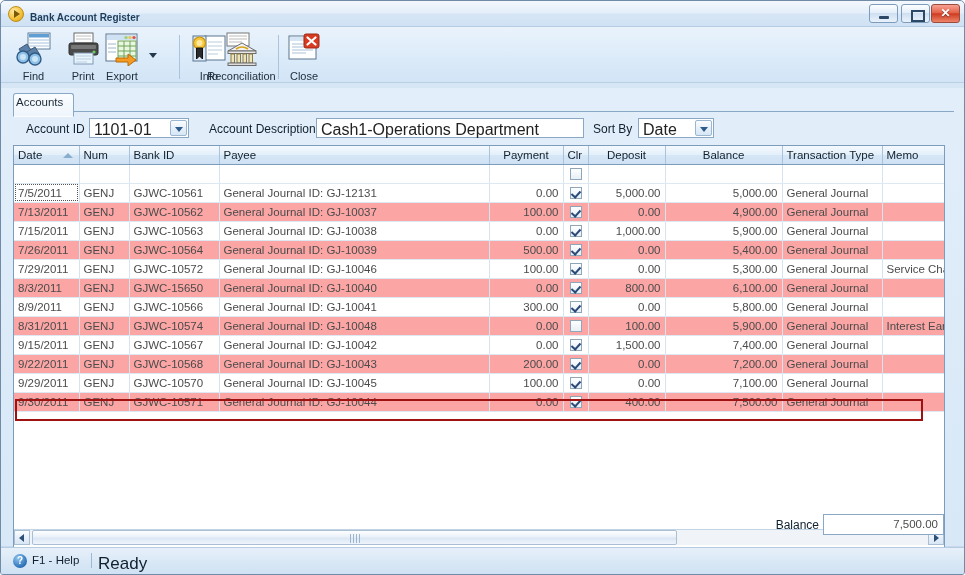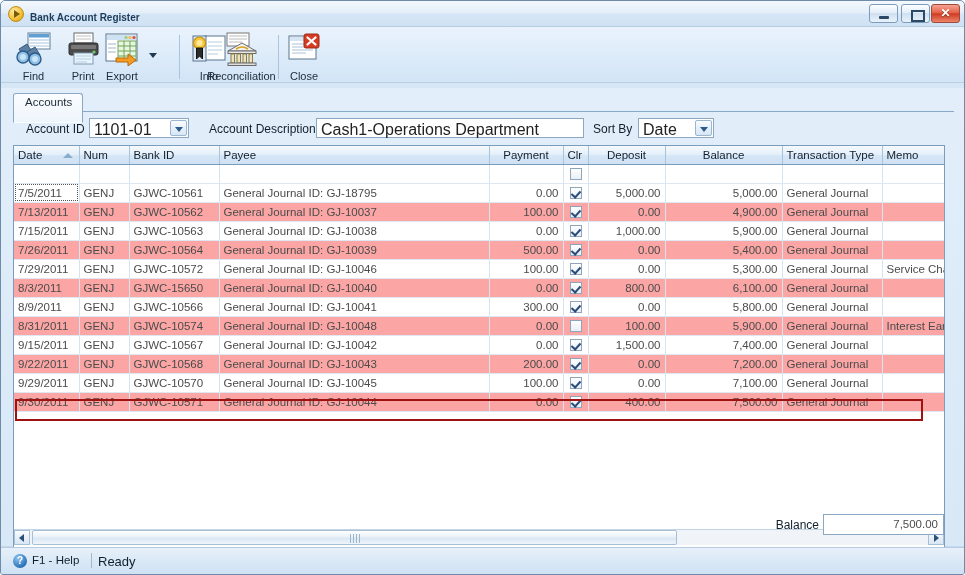--- a/index.html
+++ b/index.html
@@ -125,21 +125,21 @@
   }
 
   
   #tabstrip {
     position: absolute; left: 12px; top: 5px;
     height: 19px; width: 941px;
     border-bottom: 1px solid #88a8c6;
   }
   #tab-accounts {
     position: absolute; left: 0; top: 0;
-    height: 30px; padding: 2px 10px 0 11px;
+    height: 24px; padding: 2px 10px 0 2px;
     background: linear-gradient(to bottom, #fbfdff 0%, #eef5fc 100%);
     border: 1px solid #88a8c6;
     border-bottom: 1px solid #fbfdff;
     border-radius: 3px 3px 0 0;
     font-size: 11.5px; color: #1d2b38;
     cursor: pointer;
   }
 
   
   #filterbar { position: absolute; left: 0; top: 30px; width: 100%; height: 26px; text-align: right; }
@@ -317,21 +317,21 @@
   }
   #help-icon {
     position: absolute; left: 12px; top: 6px;
     width: 14px; height: 14px; border-radius: 50%;
     background: radial-gradient(circle at 35% 30%, #8fc4f0 0%, #2a72b8 70%, #17527f 100%);
     color: #fff; font-size: 10px; font-weight: bold;
     text-align: center; line-height: 14px;
   }
   #help-text { position: absolute; left: 31px; top: 6px; font-size: 11.5px; color: #11202e; }
   #status-sep { position: absolute; left: 90px; top: 5px; width: 1px; height: 15px; background: #9fb9d0; }
-  #status-text { position: absolute; left: 97px; top: 6px; font-size: 13px; color: #11202e; }
+  #status-text { position: absolute; left: 97px; top: 6px; font-size: 17px; color: #11202e; }
 </style>
 </head>
 <body>
 
 <div id="window">
 
   <div id="titlebar">
     <div id="app-icon"></div>
     <div id="title-text">Bank Account Register</div>
     <div class="wbtn" id="btn-min">
@@ -531,21 +531,21 @@
               <td class="ctr"><span class="chk"></span></td>
               <td></td>
               <td></td>
               <td></td>
               <td></td>
             </tr>
             <tr class="rowdata">
               <td class="focus-cell"><span>7/5/2011</span></td>
               <td><span>GENJ</span></td>
               <td><span>GJWC-10561</span></td>
-              <td><span>General Journal ID: GJ-18795</span></td>
+              <td><span>General Journal ID: GJ-12131</span></td>
               <td class="num"><span>0.00</span></td>
               <td class="ctr"><span class="chk on"></span></td>
               <td class="num"><span>5,000.00</span></td>
               <td class="num"><span>5,000.00</span></td>
               <td><span>General Journal</span></td>
               <td><span></span></td>
             </tr>
             <tr class="rowdata alt">
               <td><span>7/13/2011</span></td>
               <td><span>GENJ</span></td>

